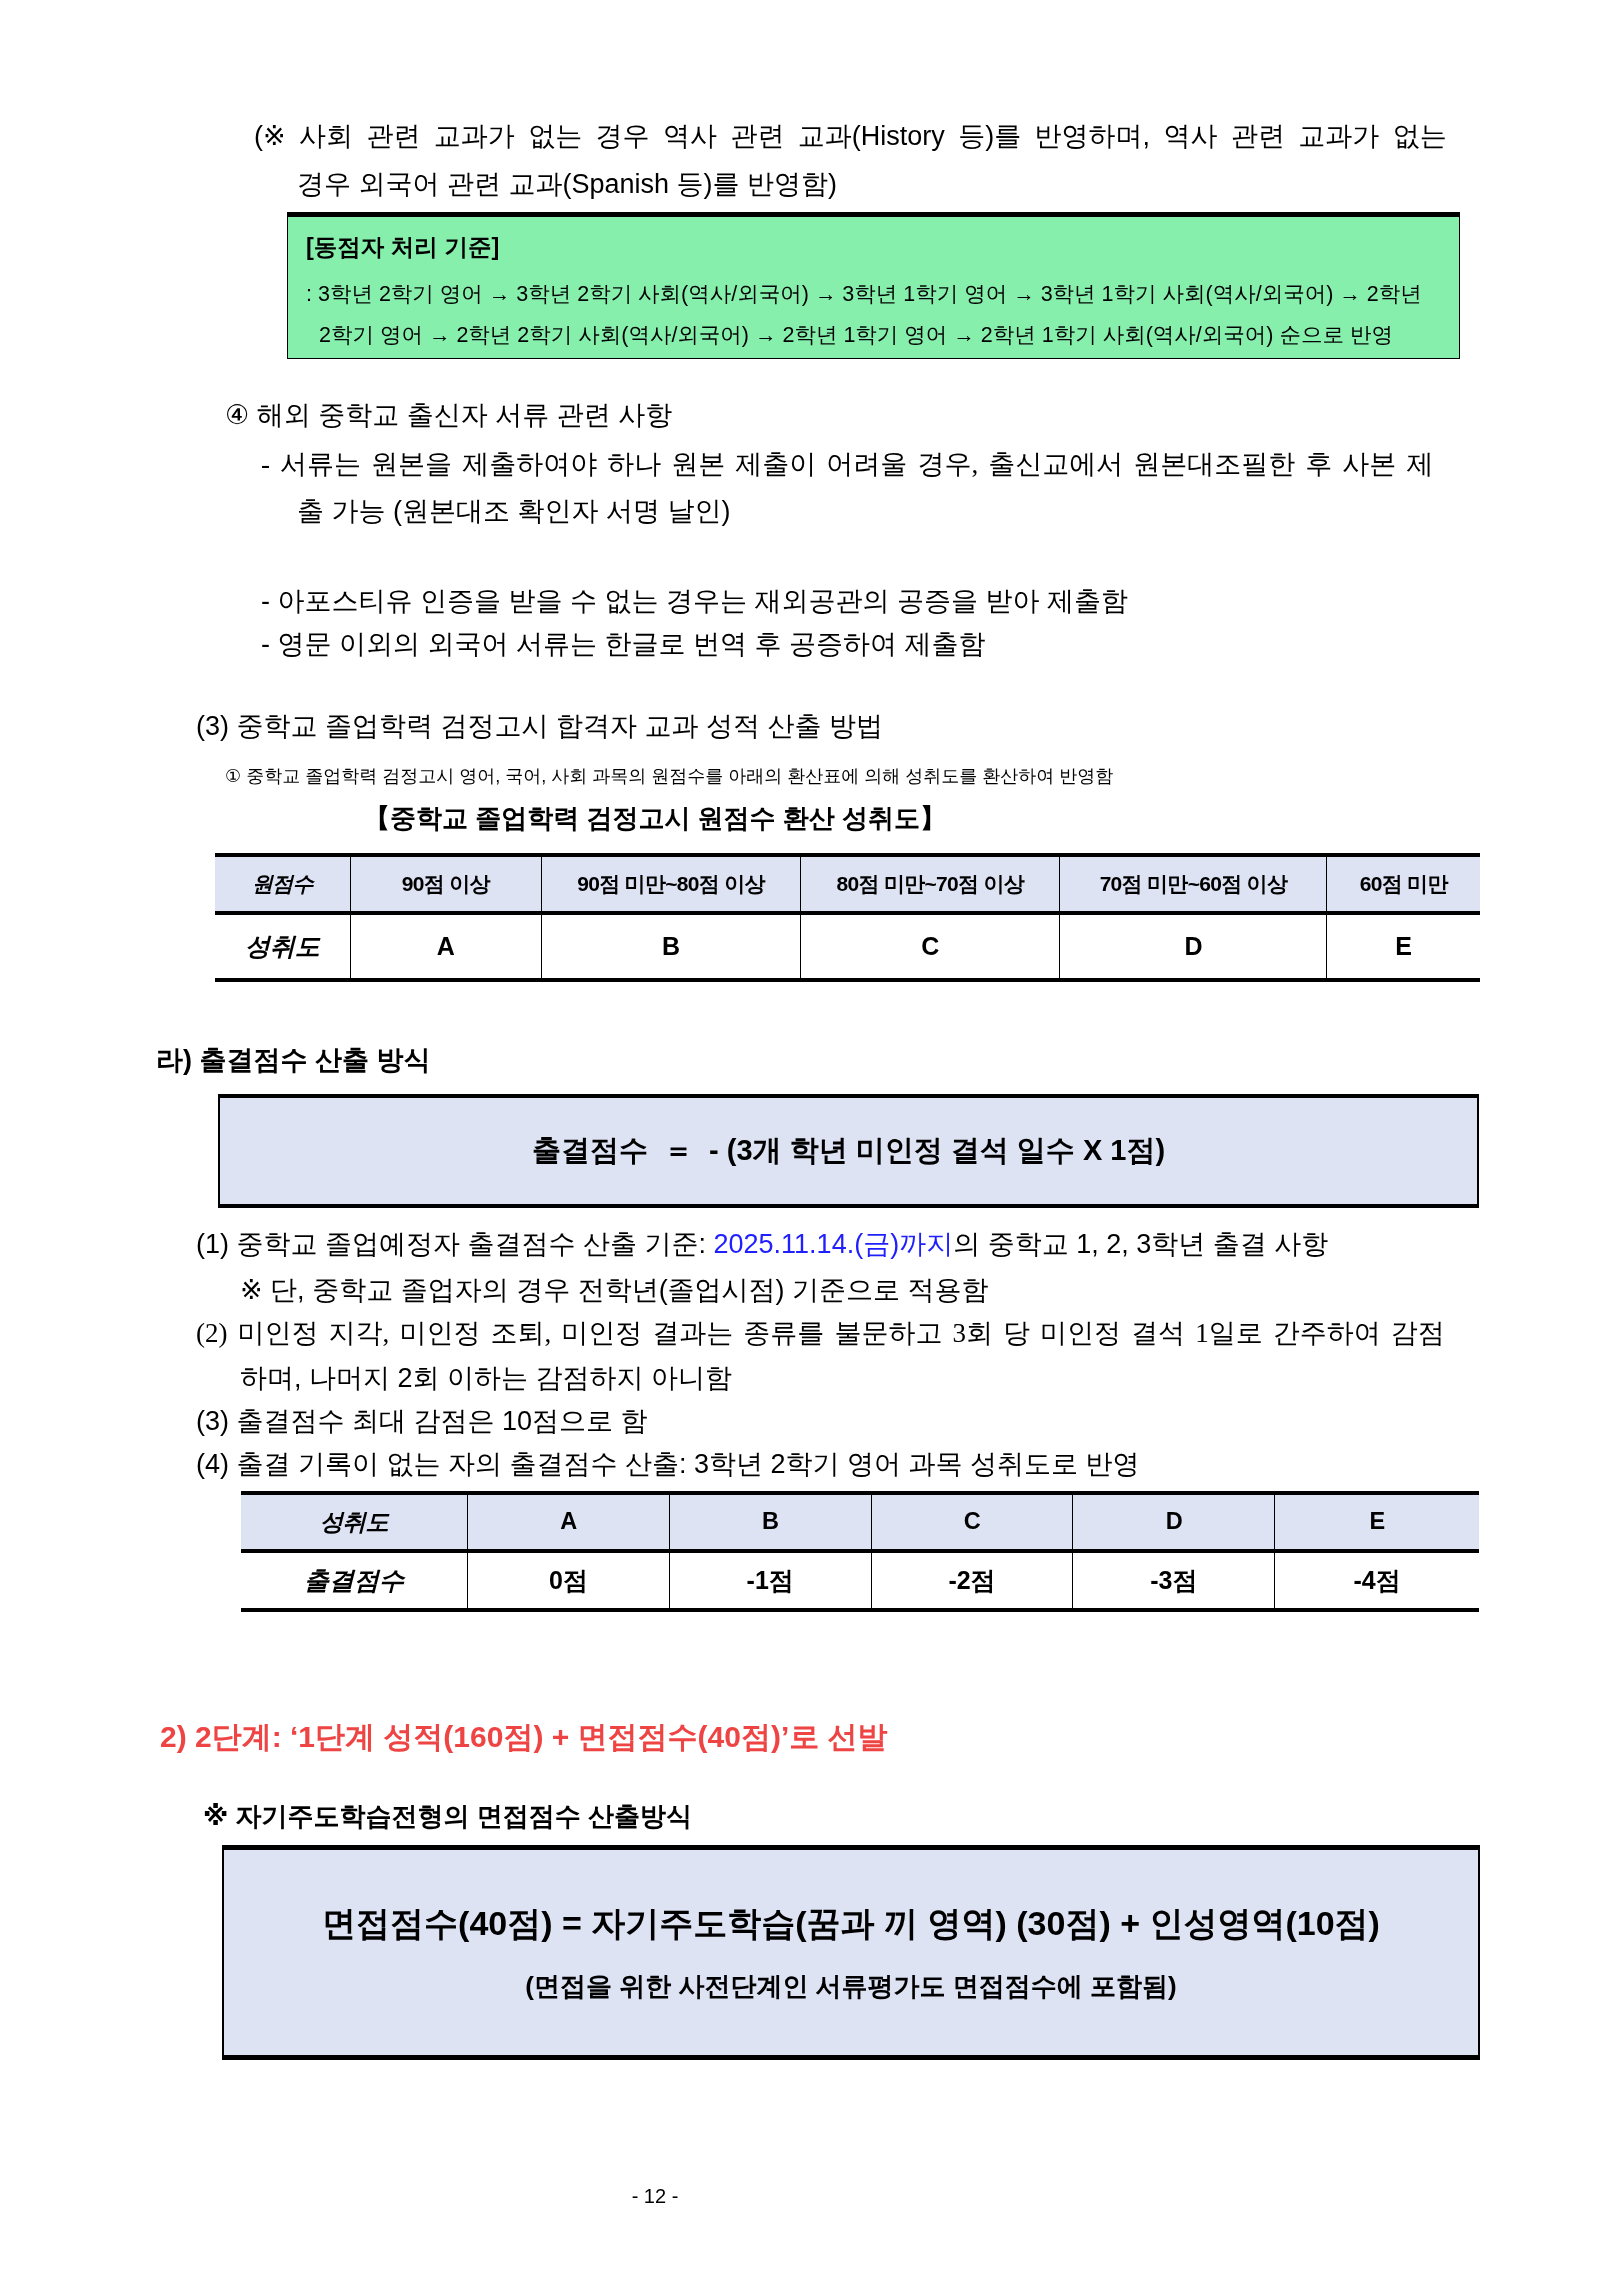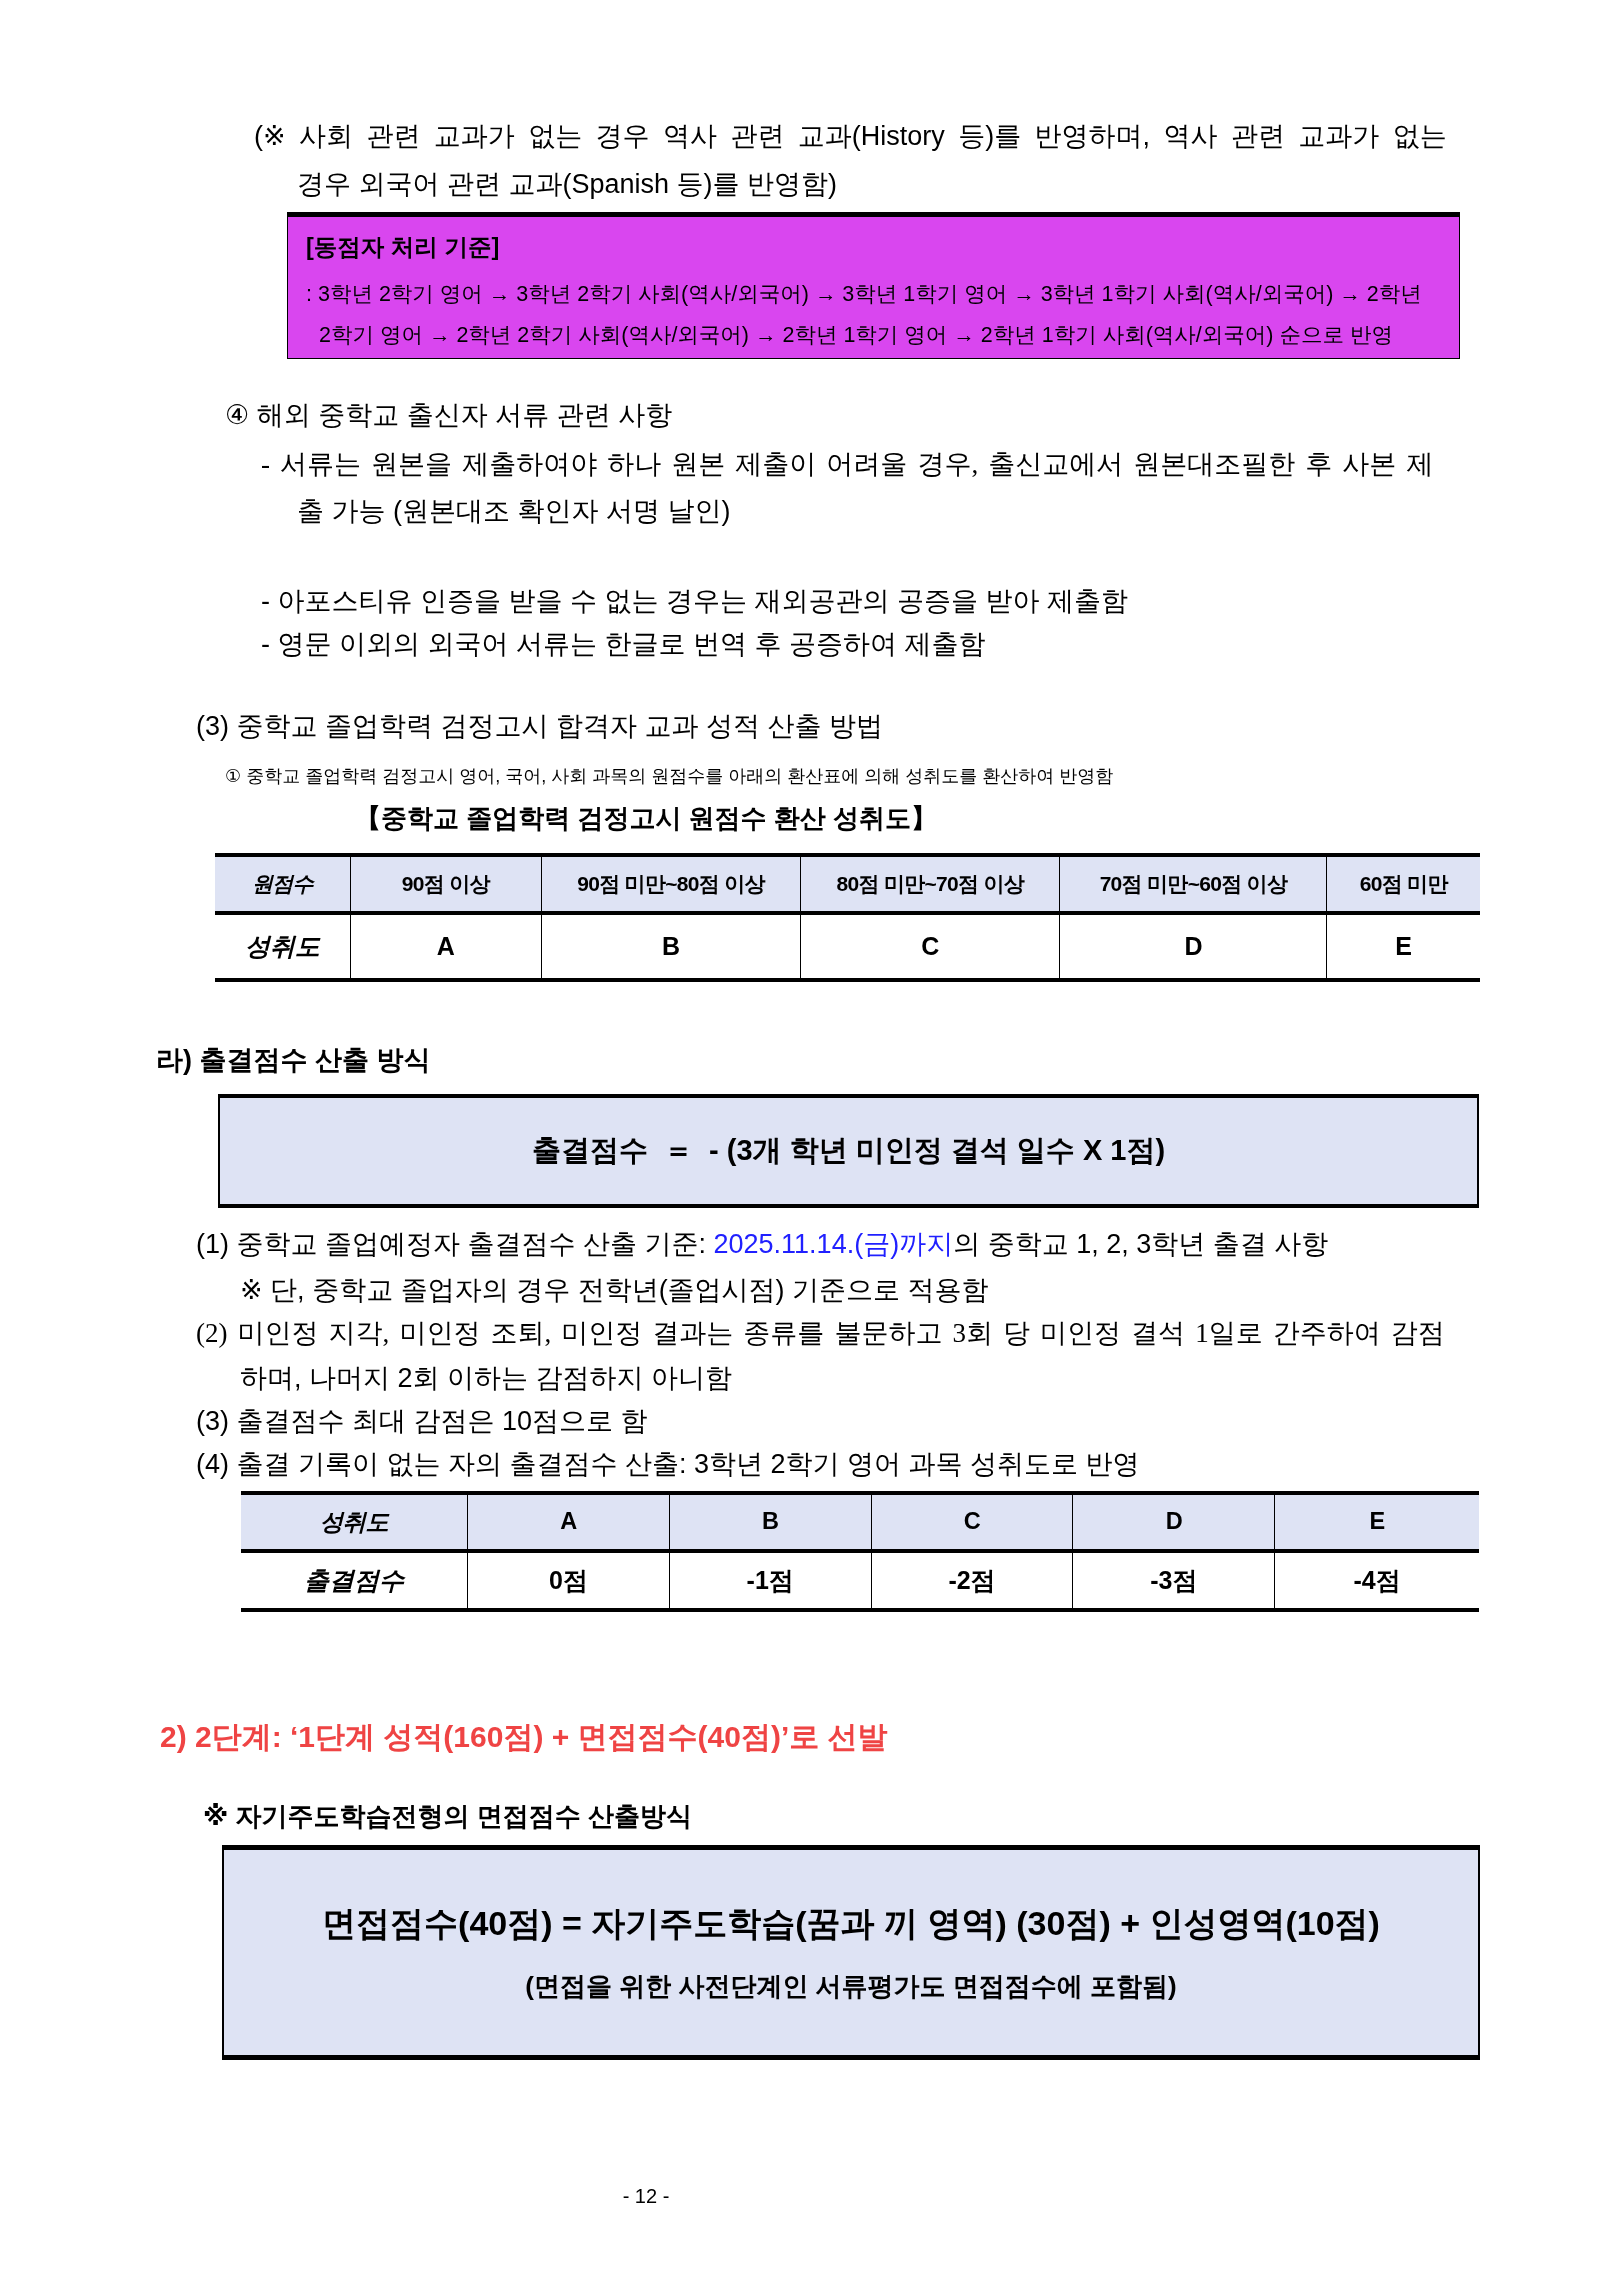--- a/index.html
+++ b/index.html
@@ -8,27 +8,27 @@
     width:1616px;height:2284px;
     background:#ffffff;
     font-family:"Liberation Sans","DejaVu Sans",sans-serif;
     color:#000;
     overflow:hidden;
   }
   .abs{position:absolute;line-height:1.25;white-space:nowrap;}
   .body-txt{font-size:27px;}
   .small-txt{font-size:18px;}
   .bold{font-weight:700;}
-  .center-block{left:0;width:1292px;text-align:center;}
+  .center-block{left:9px;width:1292px;text-align:center;}
 
   
   .tiebreak-box{
     position:absolute;left:287px;top:212px;width:1173px;height:147px;
     border:1.3px solid #000;border-top:5.2px solid #000;
-    background:#d946ef;box-sizing:border-box;
+    background:#86efac;box-sizing:border-box;
     padding:14.3px 18px 0 18px;
   }
   .tiebreak-title{font-size:23.5px;font-weight:700;}
   .tiebreak-line{font-size:21.5px;margin-top:15.6px;white-space:nowrap;}
   .tiebreak-line2{font-size:21.5px;margin-top:11.7px;padding-left:13px;white-space:nowrap;}
 
   
   .tbl-wrap{position:absolute;box-sizing:border-box;}
   table.doc-tbl{
     border-collapse:collapse;table-layout:fixed;

